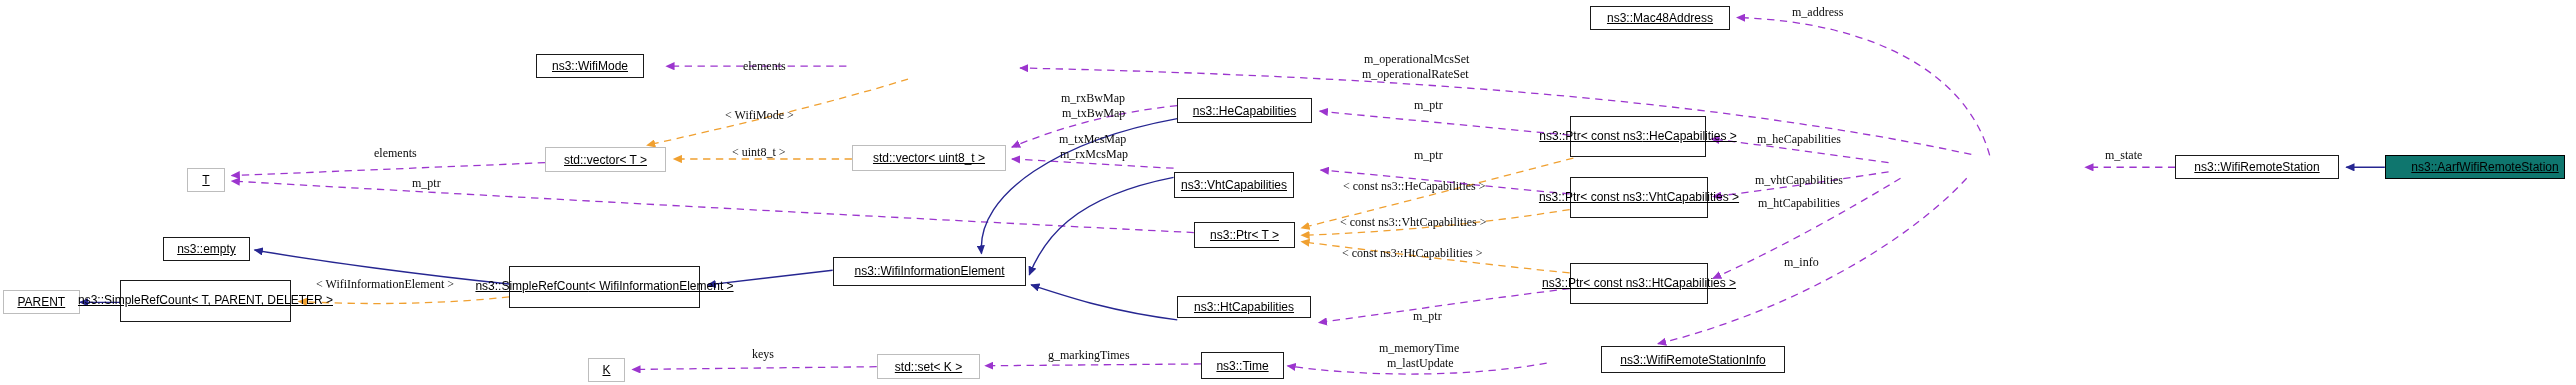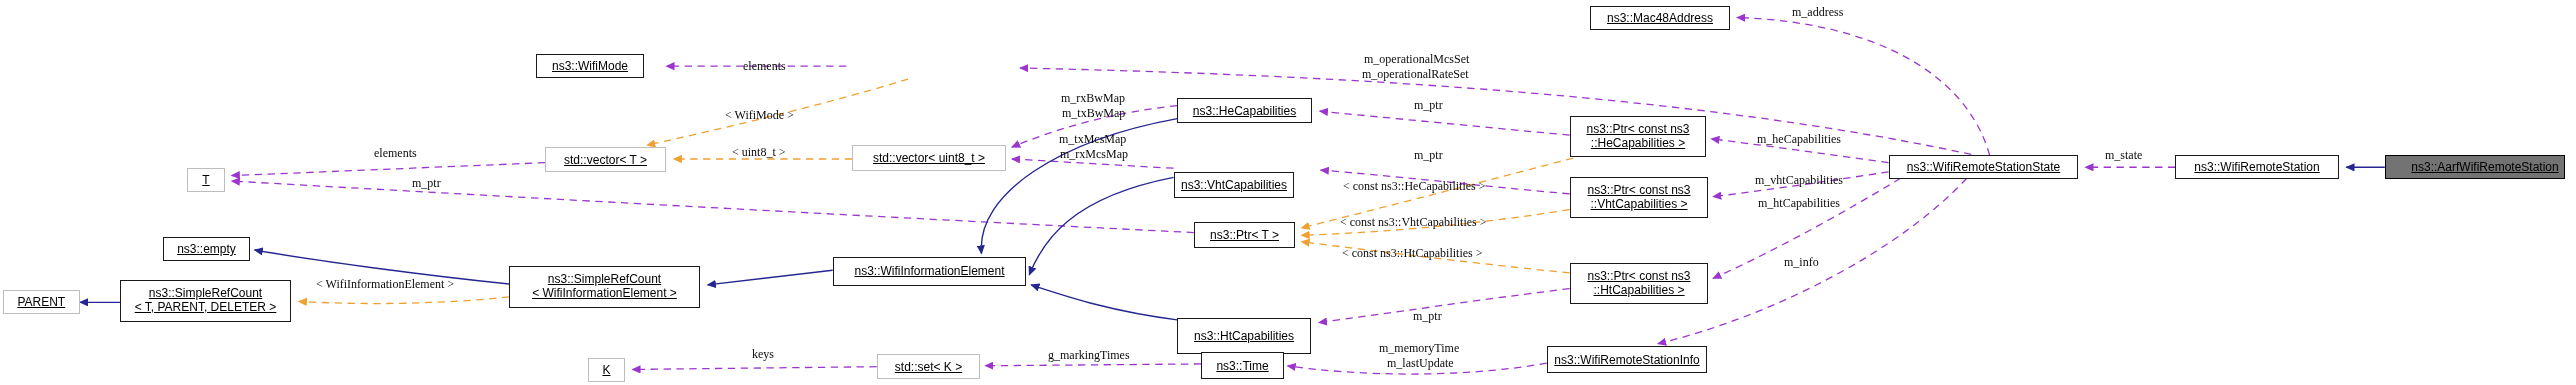--- a/index.html
+++ b/index.html
@@ -3,23 +3,23 @@
 <meta charset="utf-8">
 <style>
   html,body{margin:0;padding:0;background:#ffffff;}
   #canvas{position:relative;width:2576px;height:386px;background:#ffffff;overflow:hidden;
           font-family:"Liberation Sans","DejaVu Sans",sans-serif;}
   #edges{position:absolute;left:0;top:0;width:2576px;height:386px;}
   .node{position:absolute;box-sizing:border-box;border:0.9px solid #1a1a1a;background:#ffffff;
         display:flex;align-items:center;justify-content:center;white-space:nowrap;
         font-size:12px;color:#000;z-index:2;text-decoration:underline;}
   .node.ext{border-color:#bdbdbd;}
-  .node.hl{background:#737373;border-color:#000;padding-left:20px;}
+  .node.hl{background:#0f766e;border-color:#000;padding-left:20px;}
   .node.bold{border-width:1.8px;}
-  .node.two{flex-direction:column;line-height:13.8px;}
+  .node.two{flex-direction:row;line-height:13.8px;}
   .elabel{position:absolute;font-size:12px;color:#0a0a0a;white-space:nowrap;z-index:3;font-family:Liberation Serif, serif;}
 </style>
 </head>
 <body>
 
 <div id="canvas">
 
   <svg id="edges" viewBox="0 0 2803 420" xmlns="http://www.w3.org/2000/svg">
     <defs>
       <marker id="ap" markerWidth="11" markerHeight="9" refX="9" refY="4.5" orient="auto" markerUnits="userSpaceOnUse">
@@ -83,40 +83,39 @@
   </div>
   <div class="node two" style="left:1570px;top:177px;width:138px;height:41px">
     <span>ns3::Ptr&lt; const ns3</span>
     <span>::VhtCapabilities &gt;</span>
   </div>
   <div class="node" style="left:1194px;top:222px;width:101px;height:26px">ns3::Ptr&lt; T &gt;</div>
   <div class="node two" style="left:1570px;top:263px;width:138px;height:41px">
     <span>ns3::Ptr&lt; const ns3</span>
     <span>::HtCapabilities &gt;</span>
   </div>
-  <div class="node" style="left:1889px;top:155px;width:189px;height:24px">ns3::WifiRemoteStationState</div>
   <div class="node" style="left:2175px;top:155px;width:164px;height:24px">ns3::WifiRemoteStation</div>
   <div class="node hl" style="left:2385px;top:155px;width:180px;height:24px">ns3::AarfWifiRemoteStation</div>
   <div class="node ext" style="left:187px;top:168px;width:38px;height:24px">T</div>
   <div class="node" style="left:163px;top:237px;width:87px;height:24px">ns3::empty</div>
   <div class="node two" style="left:509px;top:266px;width:191px;height:42px">
     <span>ns3::SimpleRefCount</span>
     <span>&lt; WifiInformationElement &gt;</span>
   </div>
   <div class="node ext" style="left:2.8px;top:290px;width:77px;height:24px">PARENT</div>
   <div class="node two" style="left:120px;top:280px;width:171px;height:42px">
     <span>ns3::SimpleRefCount</span>
     <span>&lt; T, PARENT, DELETER &gt;</span>
   </div>
   <div class="node" style="left:833px;top:257px;width:193px;height:28.5px">ns3::WifiInformationElement</div>
-  <div class="node" style="left:1177px;top:318px;width:134px;height:36px">ns3::HtCapabilities</div>
+  <div class="node" style="left:1177px;top:296px;width:134px;height:22px">ns3::HtCapabilities</div>
   <div class="node ext" style="left:588px;top:358px;width:37px;height:24px">K</div>
   <div class="node ext" style="left:877px;top:354px;width:103px;height:25px">std::set&lt; K &gt;</div>
   <div class="node bold" style="left:1201px;top:352px;width:83px;height:27px">ns3::Time</div>
-  <div class="node" style="left:1547px;top:346px;width:160px;height:27px">ns3::WifiRemoteStationInfo</div>
+  <div class="node" style="left:1601px;top:346px;width:184px;height:27px">ns3::WifiRemoteStationInfo</div>
 
   <div class="elabel" style="left:1792px;top:4.6px">m_address</div>
   <div class="elabel" style="left:743px;top:59px">elements</div>
   <div class="elabel" style="left:1364px;top:52px">m_operationalMcsSet</div>
   <div class="elabel" style="left:1362px;top:67px">m_operationalRateSet</div>
   <div class="elabel" style="left:725px;top:108px">&lt; WifiMode &gt;</div>
   <div class="elabel" style="left:1061px;top:91px">m_rxBwMap</div>
   <div class="elabel" style="left:1062px;top:106px">m_txBwMap</div>
   <div class="elabel" style="left:1059px;top:132px">m_txMcsMap</div>
   <div class="elabel" style="left:1060px;top:147px">m_rxMcsMap</div>

